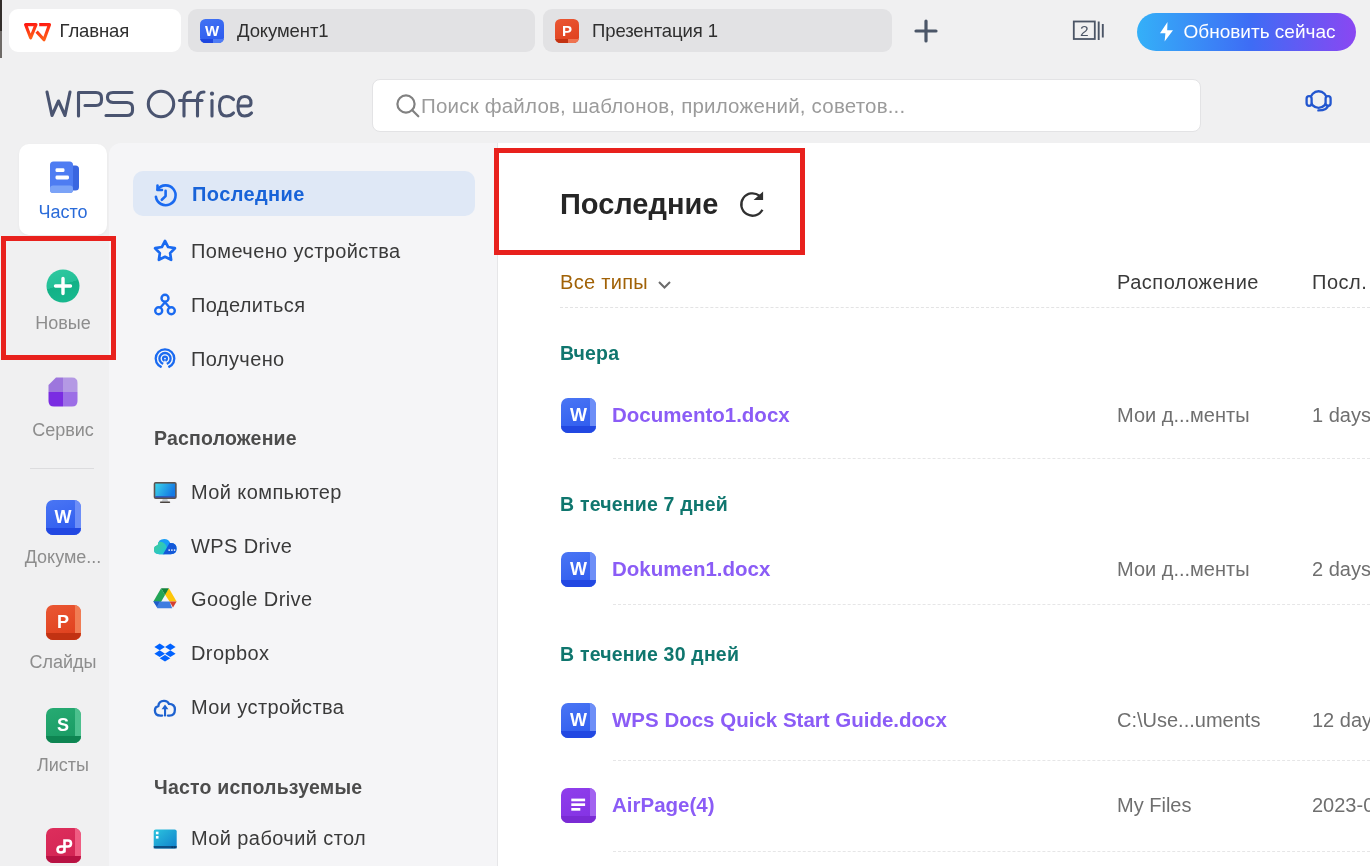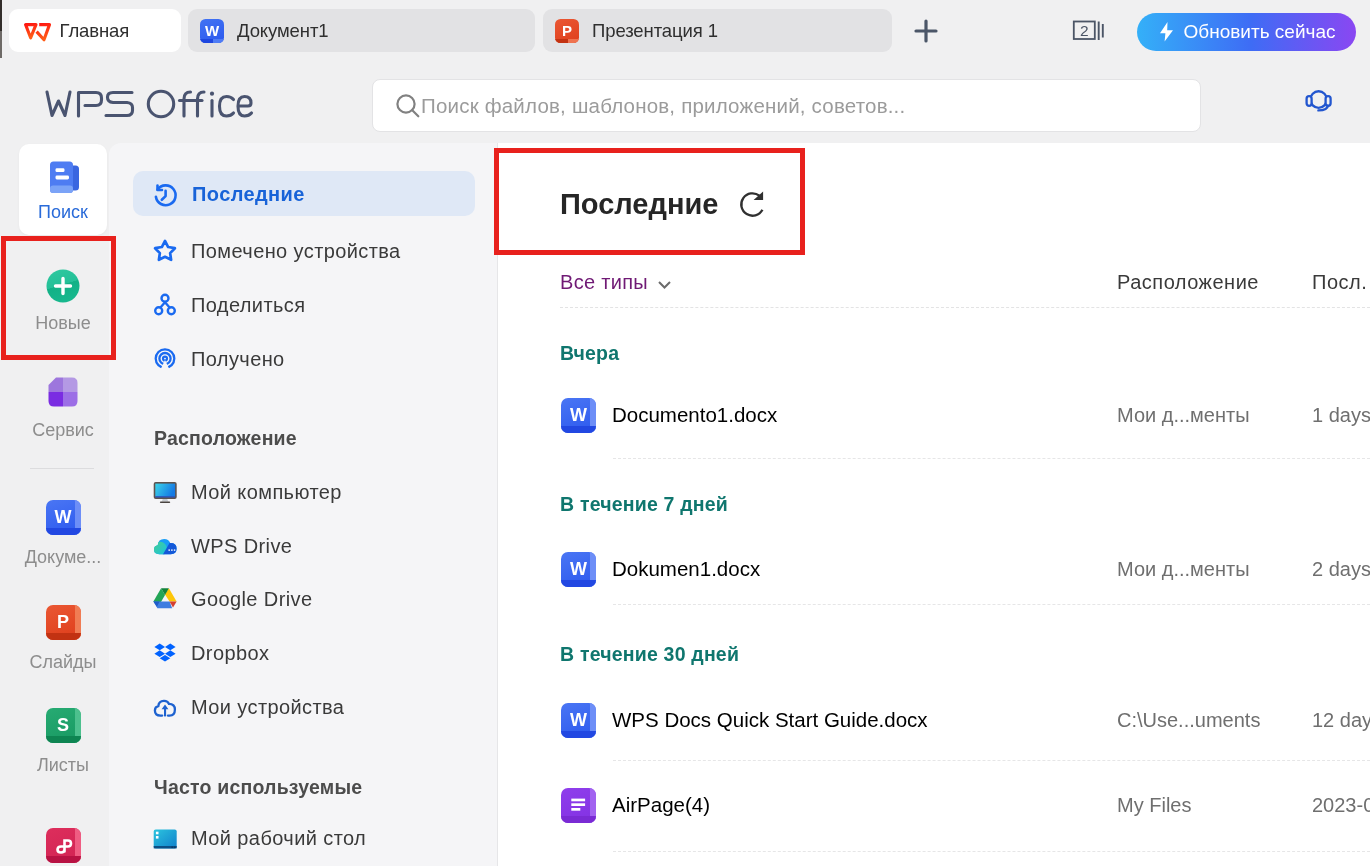--- a/index.html
+++ b/index.html
@@ -56,33 +56,33 @@
   .nav-item { left:153px; height:24px; display:flex; align-items:center; }
   .nav-item svg { flex:none; }
   .nav-item .nv-label { margin-left:14px; font-size:20px; letter-spacing:0.4px; color:#3a3a3a; white-space:nowrap; }
   .nav-item.sel .nv-label { color:#1863d8; font-weight:bold; }
   .nav-head { left:154px; font-size:19.5px; letter-spacing:0.2px; font-weight:bold; color:#4c4c4c; white-space:nowrap; }
 
   
   #content { left:498px; top:143px; width:872px; height:723px; background:#fff; }
   #ctitle { left:560px; top:188px; font-size:29px; font-weight:bold; color:#262626; }
   #refresh { left:739px; top:191px; }
-  #alltypes { left:560px; top:271px; font-size:20px; letter-spacing:0.3px; color:#701a75; display:flex; align-items:center; }
+  #alltypes { left:560px; top:271px; font-size:20px; letter-spacing:0.3px; color:#a16207; display:flex; align-items:center; }
   .colhead { top:271px; font-size:20px; letter-spacing:0.5px; color:#3a3a3a; }
   #ch-loc { left:1117px; }
   #ch-last { left:1312px; }
   #soliddiv { left:560px; top:307px; width:810px; height:0; border-top:1px dashed #e3e3e4; }
   .group-head { left:560px; font-size:19.5px; letter-spacing:0.2px; font-weight:bold; color:#0f766e; }
   .file-row { left:561px; height:36px; display:flex; align-items:center; }
   .ficon { width:35px; height:35px; border-radius:7px; position:relative; overflow:hidden;
            display:flex; align-items:center; justify-content:center; color:#fff;
            font-weight:bold; font-size:18px; }
   .ficon .rstrip { position:absolute; right:0; top:0; width:6px; height:100%; }
   .ficon .bstrip { position:absolute; left:0; bottom:0; width:100%; height:7px; }
-  .fname { margin-left:16px; font-size:20.5px; color:#000000; }
+  .fname { margin-left:16px; font-size:20.5px; color:#8b5cf6;font-weight:bold; }
   .floc { position:absolute; left:556px; font-size:20px; color:#6f6f6f; white-space:nowrap; }
   .fdate { position:absolute; left:751px; font-size:20px; color:#6f6f6f; white-space:nowrap; }
   .dashdiv { left:613px; width:757px; height:0; border-top:1px dashed #e6e6e7; }
 </style>
 </head>
 <body>
   <div class="abs" id="edge"></div>
   <div class="abs" style="left:0; top:31px; width:1.5px; height:27px; background:#6e6a67;"></div>
 
   <div class="abs tab" id="tab1">
@@ -164,21 +164,21 @@
 
   <div class="abs" id="filecard"></div>
   <div class="abs sb-item" style="top:160px;">
     <svg width="36" height="36" viewBox="0 0 36 36" style="margin:0 auto; display:block; margin-top:-2px;">
       <rect x="17" y="7.5" width="17" height="25" rx="3.5" fill="#3a66e0"></rect>
       <rect x="5" y="3.5" width="23" height="31.5" rx="3.5" fill="#4e7cf2"></rect>
       <rect x="5" y="27.5" width="23" height="7.5" rx="3" fill="#7ba3f7"></rect>
       <rect x="10.5" y="10.3" width="9" height="3.8" rx="1.4" fill="#fff"></rect>
       <rect x="10.5" y="17.6" width="13.5" height="3.8" rx="1.4" fill="#fff"></rect>
     </svg>
-    <div class="sb-label" style="color:#2a6bd9; margin-top:8px;">Поиск</div>
+    <div class="sb-label" style="color:#2a6bd9; margin-top:8px;">Часто</div>
   </div>
   <div class="abs sb-item" style="top:269px;">
     <svg width="34" height="34" viewBox="0 0 34 34" style="margin:0 auto; display:block;">
       <defs>
         <linearGradient id="grn" x1="0" y1="0" x2="0.3" y2="1">
         <stop offset="0" stop-color="#2fc9a0"></stop>
           <stop offset="0.55" stop-color="#24c098"></stop>
           <stop offset="0.56" stop-color="#12b186"></stop>
           <stop offset="1" stop-color="#17b78d"></stop>
         </linearGradient>

